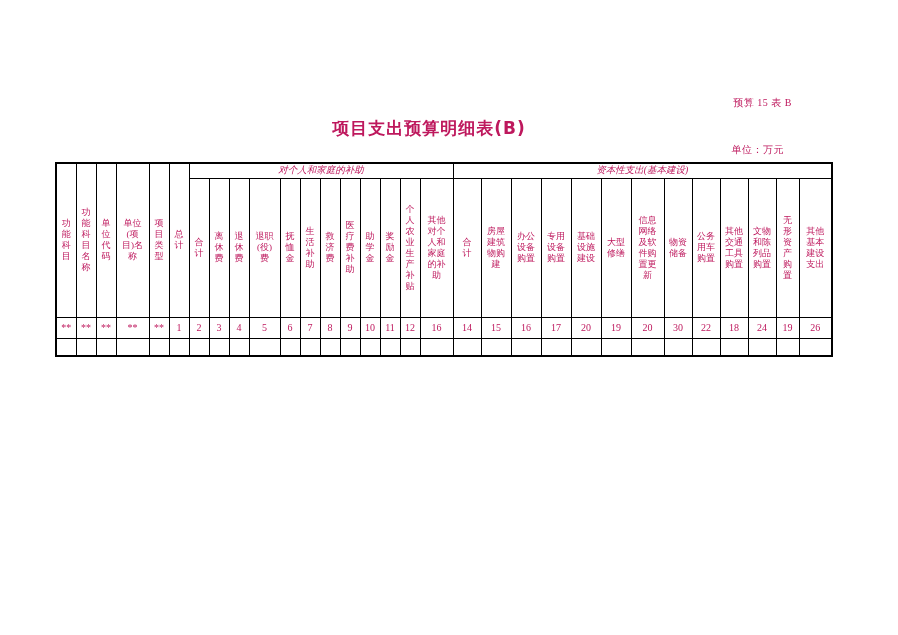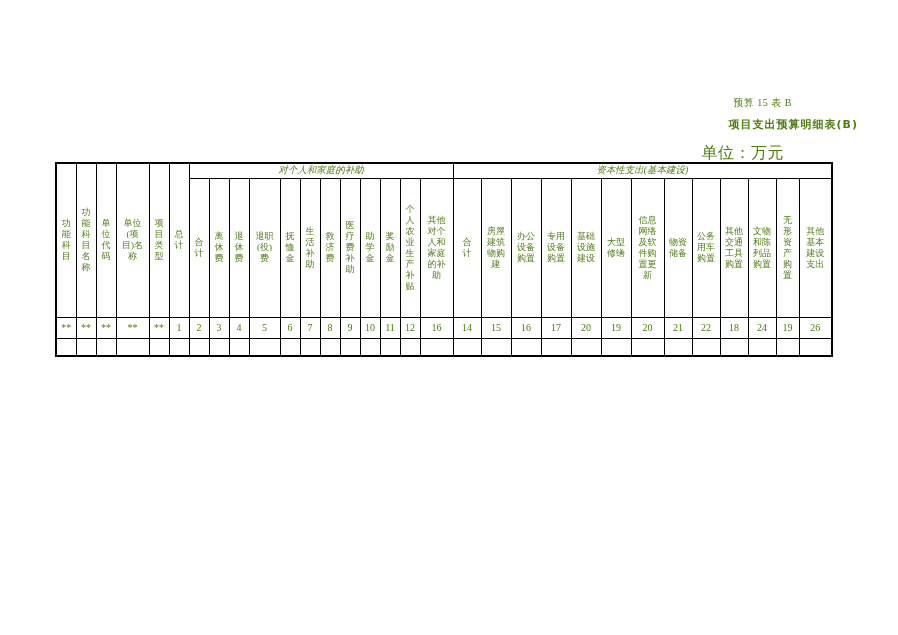--- a/index.html
+++ b/index.html
@@ -1,33 +1,33 @@
 <!DOCTYPE html>
 <html><head>
 <meta charset="utf-8">
 <style>
   html,body { margin:0; padding:0; background:#fff; }
   .page {
     position:relative; width:870px; height:635px; background:#ffffff;
-    color:#4d7c0f; font-family:"Liberation Serif","DejaVu Serif",serif;
+    color:#be185d; font-family:"Liberation Serif","DejaVu Serif",serif;
     overflow:hidden;
   }
   .doc-ref {
     position:absolute; top:96px; right:78px;
     font-size:10px; letter-spacing:0.5px;
   }
   .title {
     position:absolute; top:117px; left:0; width:858px; margin:0;
-    text-align:right;
+    text-align:center;
     font-family:"DejaVu Sans","Liberation Sans",sans-serif;
-    font-weight:bold; font-size:11px; letter-spacing:1px;
+    font-weight:bold; font-size:17px; letter-spacing:1px;
   }
   .unit {
     position:absolute; top:143px; right:86px;
-    font-size:16px; letter-spacing:0.5px;
+    font-size:10px; letter-spacing:0.5px;
   }
   table.budget {
     position:absolute; top:162px; left:55px;
     border-collapse:collapse; table-layout:fixed;
     border:2px solid #000;
   }
   table.budget td {
     border:1px solid #000;
     text-align:center; vertical-align:middle;
     padding:0; margin:0;
@@ -232,21 +232,21 @@
         <td>11</td>
         <td>12</td>
         <td>16</td>
         <td>14</td>
         <td>15</td>
         <td>16</td>
         <td>17</td>
         <td>20</td>
         <td>19</td>
         <td>20</td>
-        <td>21</td>
+        <td>30</td>
         <td>22</td>
         <td>18</td>
         <td>24</td>
         <td>19</td>
         <td>26</td>
       </tr>
       <tr class="r-empty">
         <td></td>
         <td></td>
         <td></td>

